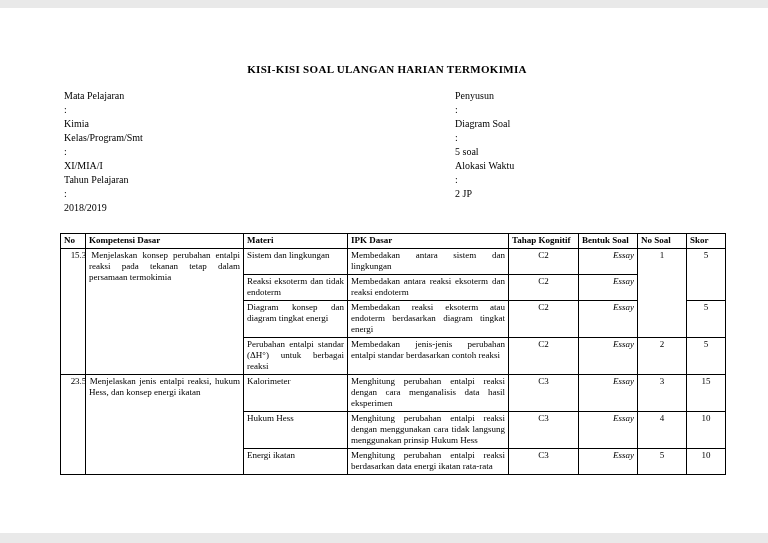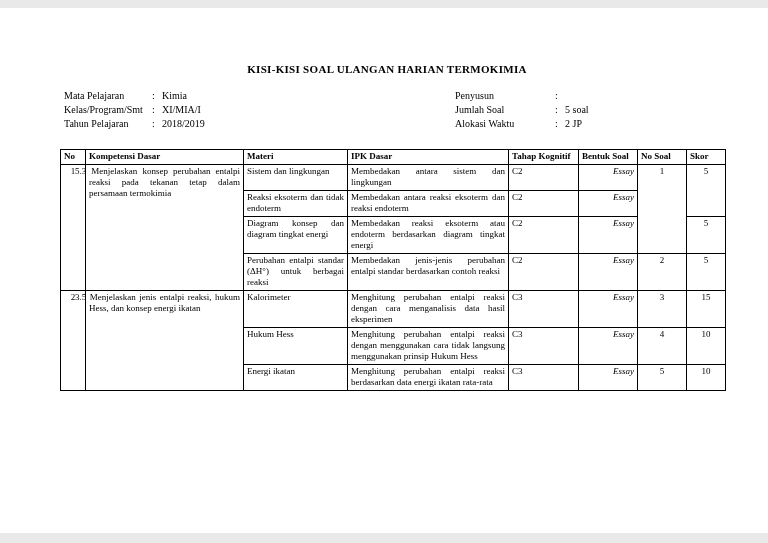--- a/index.html
+++ b/index.html
@@ -22,21 +22,21 @@
     font-size: 11px;
     letter-spacing: 0.3px;
     margin-left: 6px;
   }
   .meta {
     display: flex;
     margin: 14px 0 0 64px;
     font-size: 10px;
   }
   .meta-col.left { width: 391px; }
-  .meta-row { display: flex; line-height: 14px; }
+  .meta-row { display: flex; line-height: 14px; flex-direction: column; }
   .meta-label { display: inline-block; }
   .meta-col.left .meta-label { width: 88px; }
   .meta-col.right .meta-label { width: 100px; }
   .meta-sep { display: inline-block; width: 10px; }
   .meta-value { display: inline-block; }
 
   table.kisi {
     border-collapse: collapse;
     table-layout: fixed;
     width: 665px;
@@ -53,21 +53,21 @@
   table.kisi th {
     font-weight: bold;
     text-align: left;
     vertical-align: top;
   }
   th.h-center { text-align: center; }
   td.c-no { text-align: center; }
   td.c-kd { text-align: justify; padding-left: 18px; text-indent: -14px; }
   td.c-materi { text-align: justify; }
   td.c-ipk { text-align: justify; }
-  td.c-tahap { }
+  td.c-tahap { text-align: center; }
   td.c-bentuk { text-align: right; font-style: italic; }
   td.c-nosoal { text-align: center; vertical-align: middle; }
   td.c-skor { text-align: center; vertical-align: middle; }
 </style>
 </head>
 <body>
 
 <div class="page">
 
   <div class="doc-title">KISI-KISI SOAL ULANGAN HARIAN TERMOKIMIA</div>
@@ -90,21 +90,21 @@
         <span class="meta-value">2018/2019</span>
       </div>
     </div>
     <div class="meta-col right">
       <div class="meta-row">
         <span class="meta-label">Penyusun</span>
         <span class="meta-sep">:</span>
         <span class="meta-value"></span>
       </div>
       <div class="meta-row">
-        <span class="meta-label">Jumlah Soal</span>
+        <span class="meta-label">Diagram Soal</span>
         <span class="meta-sep">:</span>
         <span class="meta-value">5 soal</span>
       </div>
       <div class="meta-row">
         <span class="meta-label">Alokasi Waktu</span>
         <span class="meta-sep">:</span>
         <span class="meta-value">2 JP</span>
       </div>
     </div>
   </div>

